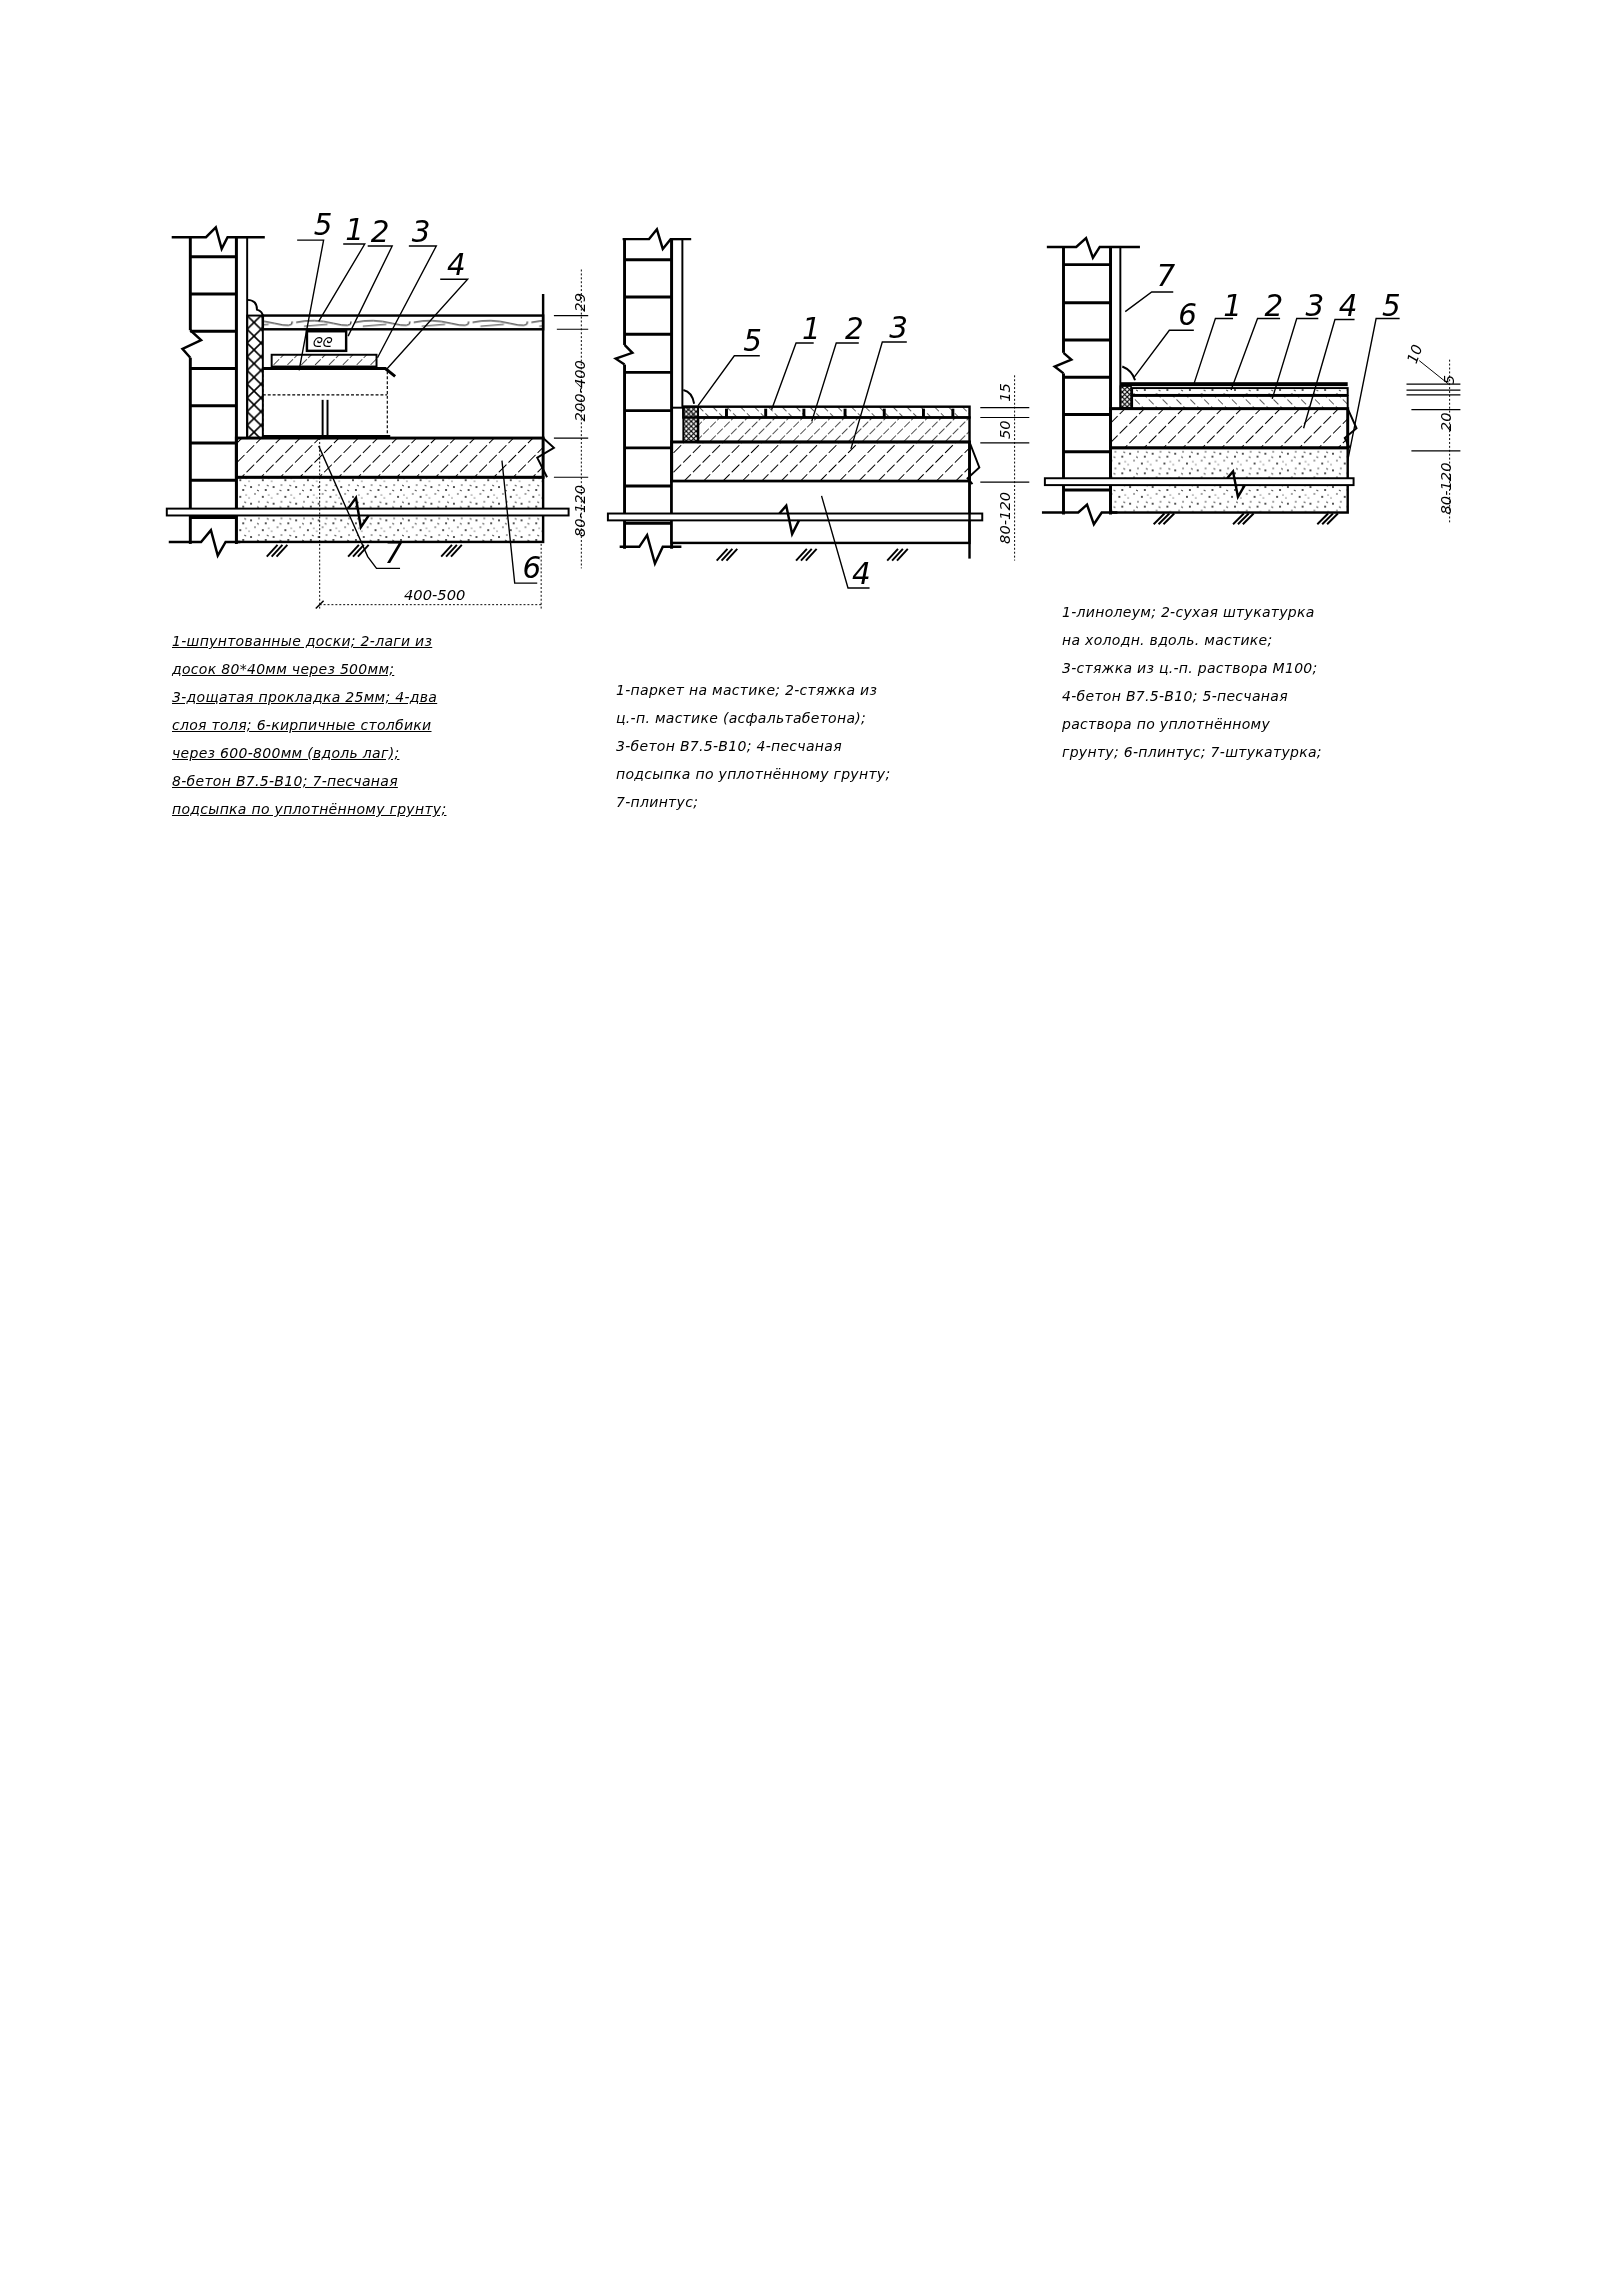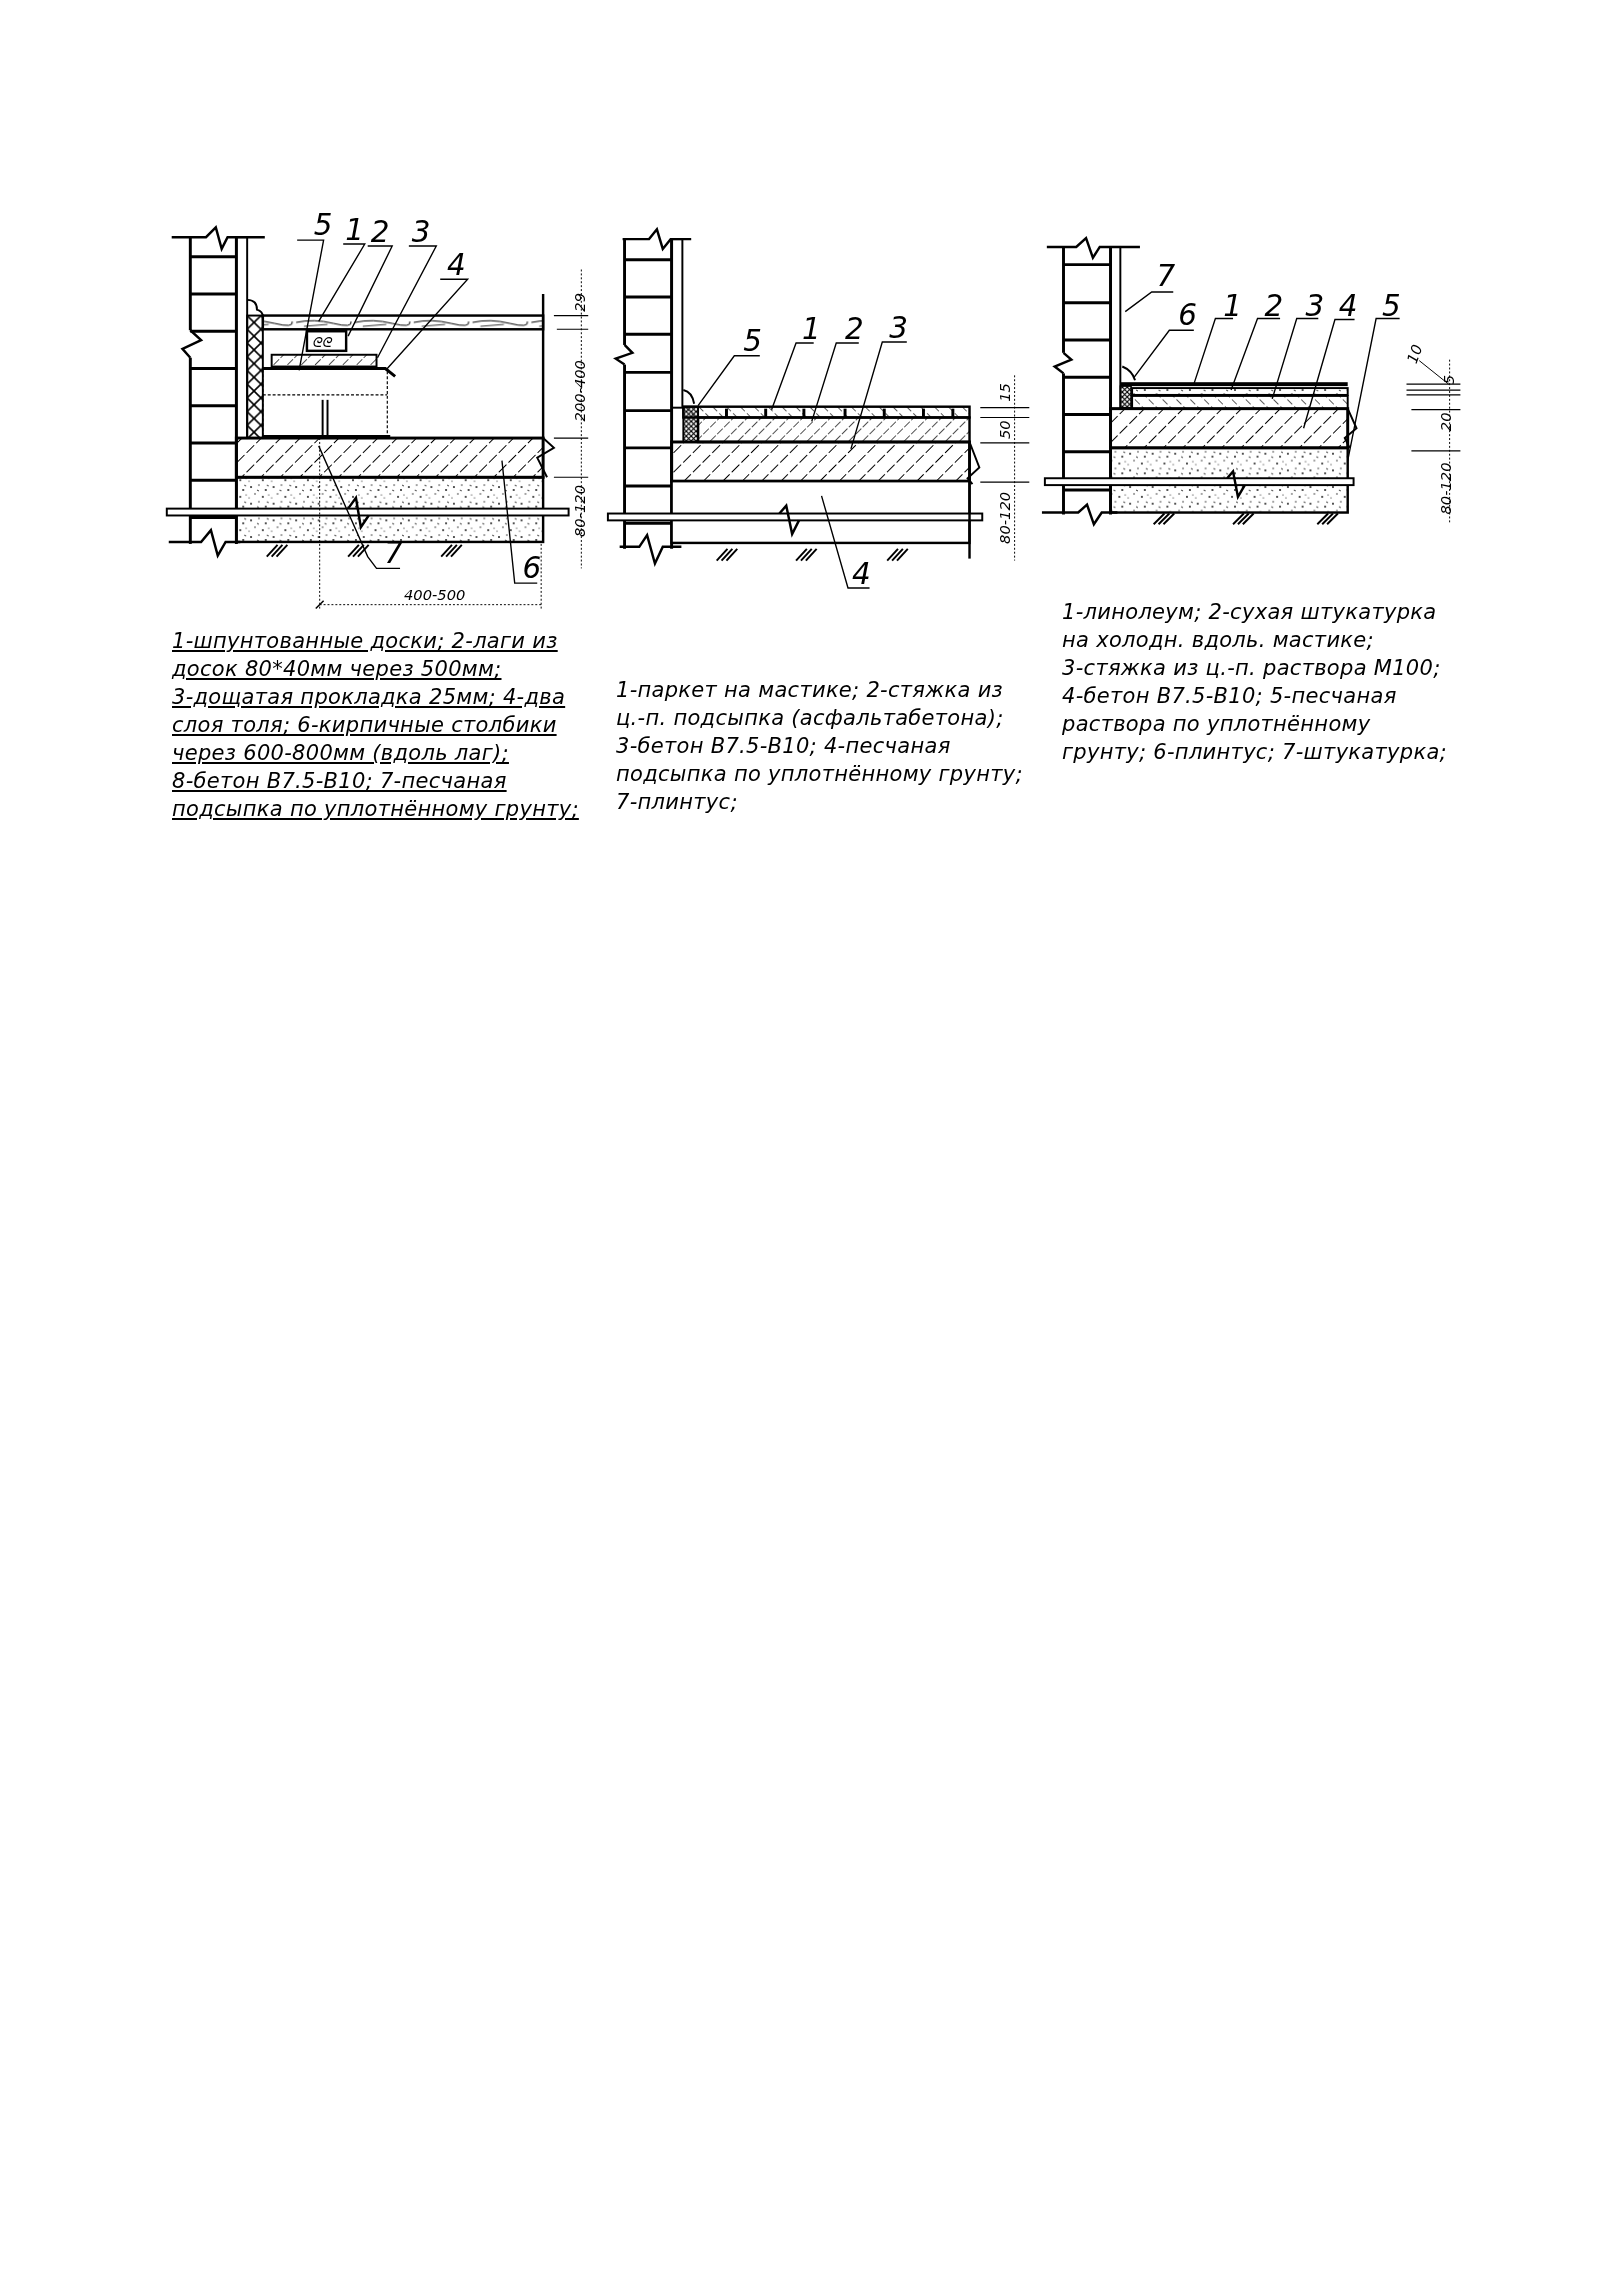--- a/index.html
+++ b/index.html
@@ -1,19 +1,19 @@
 <!DOCTYPE html>
 <html><head>
 <meta charset="utf-8">
 <style>
   html,body{margin:0;padding:0;background:#ffffff;}
   body{width:1621px;height:2293px;position:relative;overflow:hidden;font-family:"DejaVu Sans",sans-serif;color:#000;}
   .panel{position:absolute;}
   svg{position:absolute;left:0;top:0;overflow:visible;}
-  .cap{position:absolute;font-family:"DejaVu Sans",sans-serif;font-style:italic;font-size:21px;line-height:28px;letter-spacing:0.3px;white-space:nowrap;color:#000;}
+  .cap{position:absolute;font-family:"DejaVu Sans",sans-serif;font-style:italic;font-size:14px;line-height:28px;letter-spacing:0.3px;white-space:nowrap;color:#000;}
   .lbl{font-family:"DejaVu Sans",sans-serif;font-style:italic;fill:#000;}
   .num{font-size:30px;}
   .dim{font-size:15px;}
   .ln{stroke:#000;fill:none;}
 </style>
 </head>
 <body>
 
 <svg width="0" height="0" style="position:absolute">
   <defs>
@@ -239,21 +239,21 @@
     </g>
     <text class="lbl num" x="758" y="358">5</text>
     <text class="lbl num" x="818" y="346">1</text>
     <text class="lbl num" x="862" y="346">2</text>
     <text class="lbl num" x="907" y="345">3</text>
     <text class="lbl num" x="869" y="596">4</text>
   </svg>
 </div>
 <div class="cap" style="left:616px;top:632px;margin-top:44px;">
   <div>1-паркет на мастике; 2-стяжка из</div>
-  <div>ц.-п. подсыпка (асфальтабетона);</div>
+  <div>ц.-п. мастике (асфальтабетона);</div>
   <div>3-бетон В7.5-В10; 4-песчаная</div>
   <div>подсыпка по уплотнённому грунту;</div>
   <div>7-плинтус;</div>
 </div>
 
 <div class="panel" style="left:0;top:0;width:1490px;height:882px;">
   <svg width="1490" height="882" viewBox="0 0 1520 900">
     <path class="ln" stroke-width="2.5" d="M1068 252 H1098 L1108 243 L1115 263 L1122 252 H1163"></path>
     <g>
       <line class="ln" x1="1085" y1="252" x2="1085" y2="360" stroke-width="3"></line>

